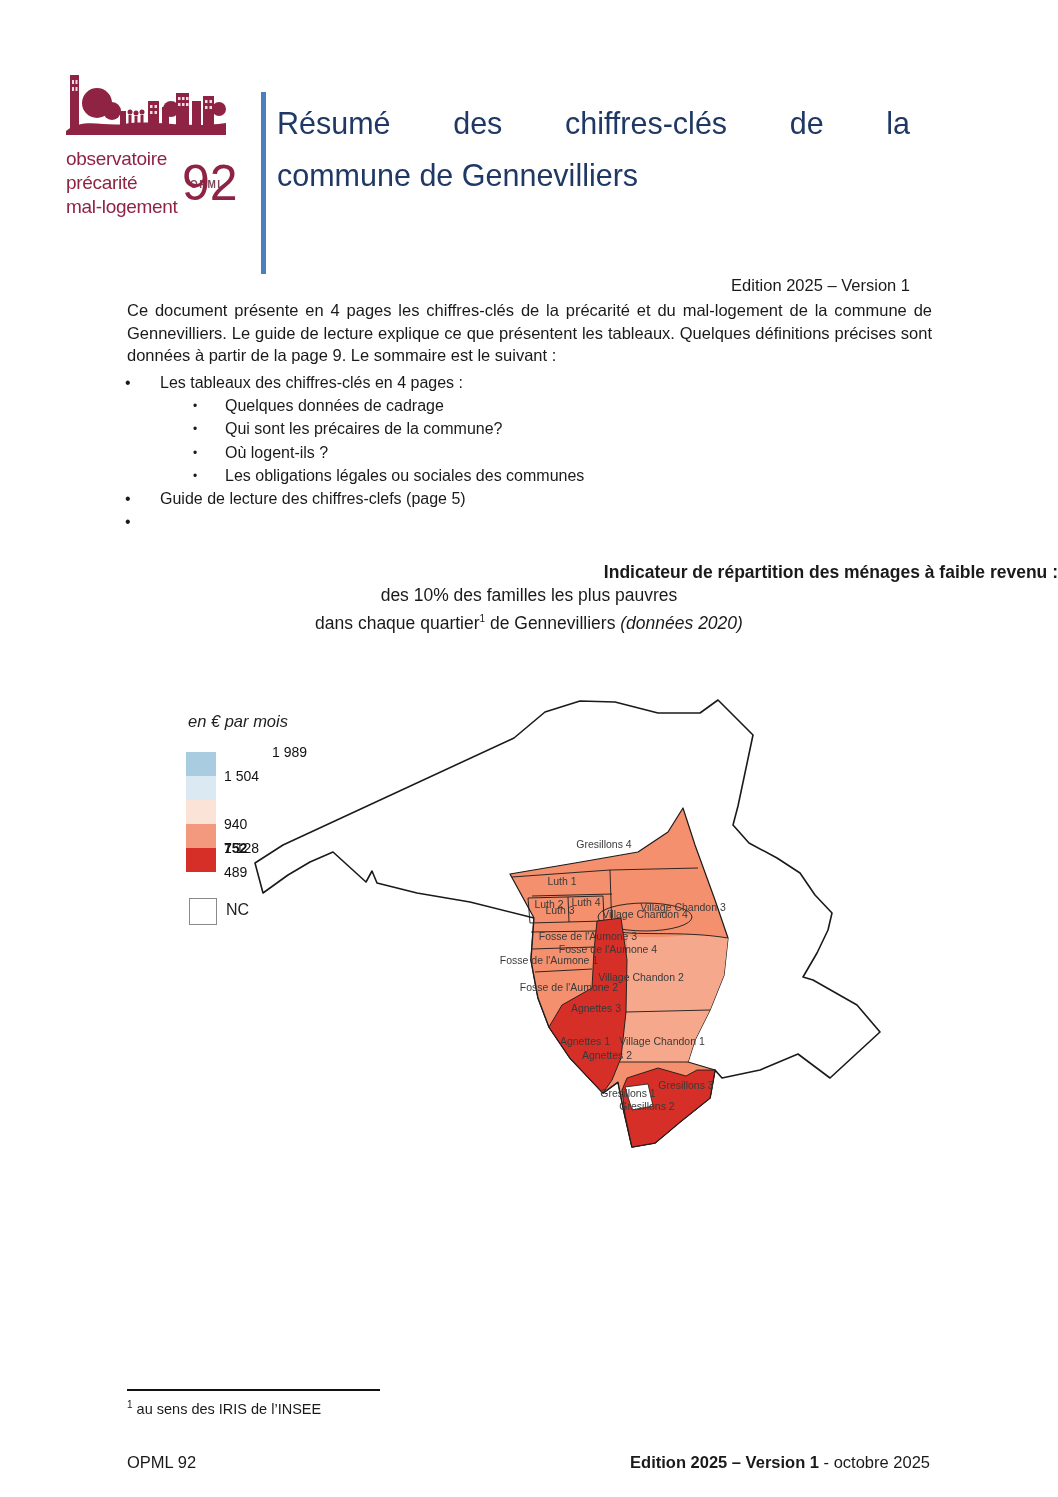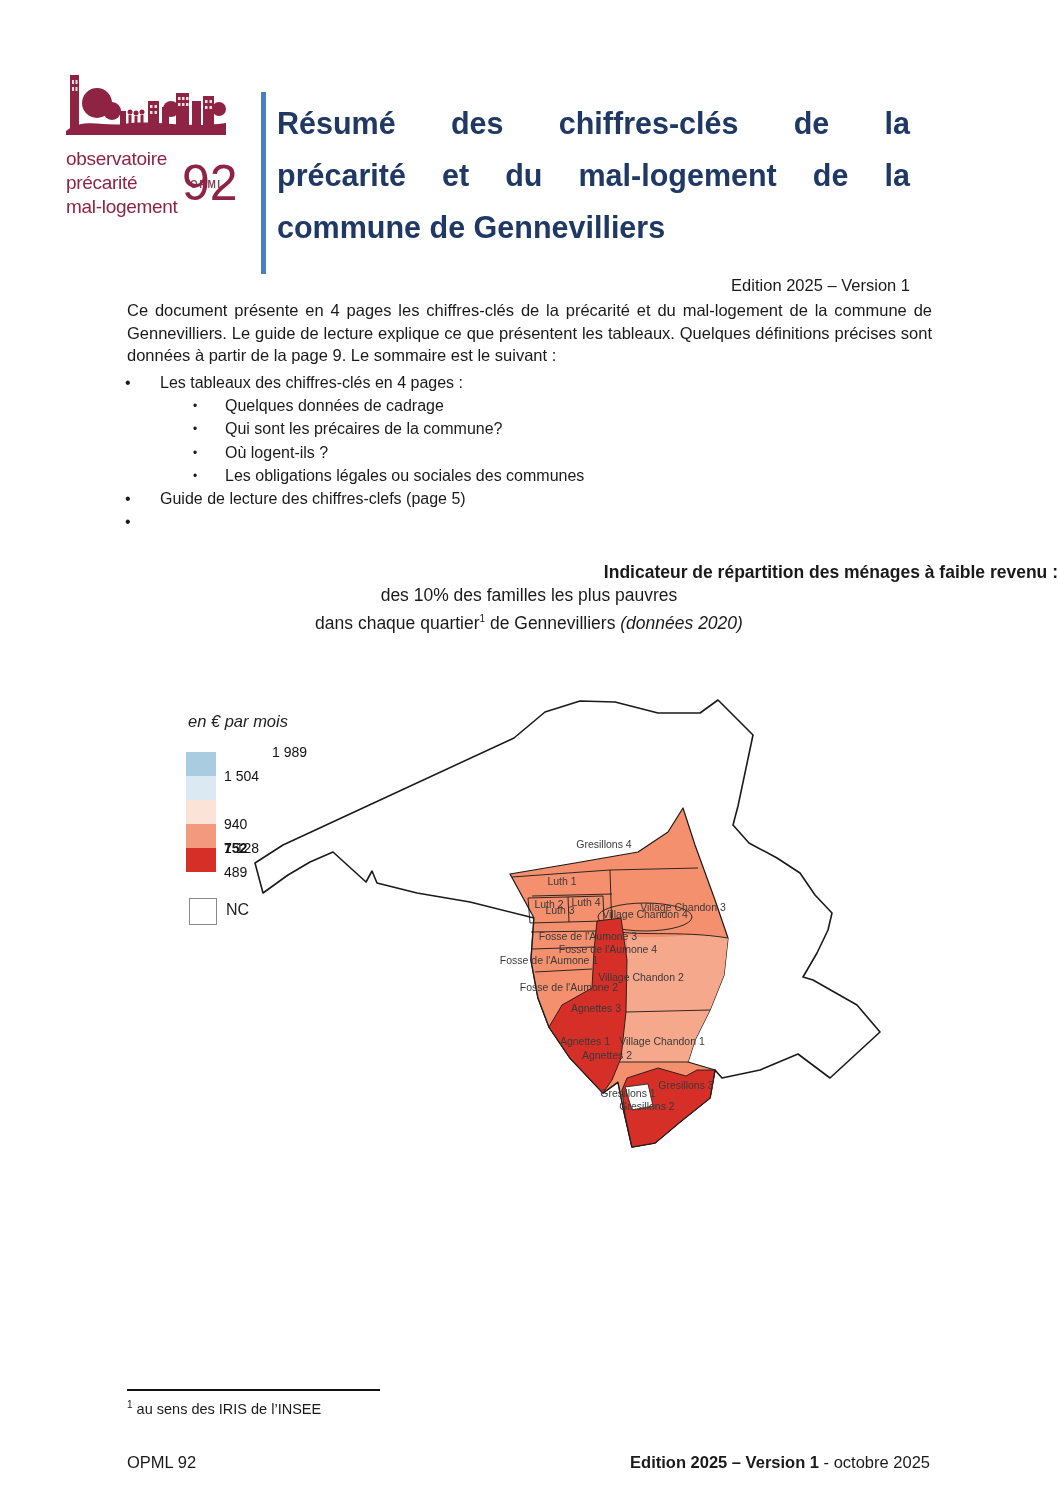--- a/index.html
+++ b/index.html
@@ -11,21 +11,21 @@
   .logo-text{position:absolute;left:66px;top:147px;font-size:19px;line-height:24px;
              color:#8e2344;font-weight:500;letter-spacing:-0.3px;}
   .logo-opml{position:absolute;left:190px;top:151px;font-size:10px;letter-spacing:1.5px;
              color:#79495a;font-weight:700;margin-top:28px;}
   .logo-92{position:absolute;left:182px;top:158px;font-size:50px;line-height:1;
            font-weight:400;color:#8e2344;}
 
   
   .title-bar{position:absolute;left:261px;top:92px;width:5px;height:182px;background:#4a80bd;}
   .title{position:absolute;left:277px;top:97px;width:633px;font-size:30.5px;line-height:52px;
-         color:#1f3864;font-weight:700;}
+         color:#1f3864;font-weight:400;}
   .title-line{text-align:justify;text-align-last:justify;}
   .title-line.last{text-align-last:left;}
 
   
   .edition-line{position:absolute;left:127px;top:276px;width:783px;text-align:right;font-size:16.5px;}
   .intro{position:absolute;left:127px;top:299px;width:805px;font-size:16.5px;line-height:22.5px;
          text-align:justify;}
 
   
   .summary{position:absolute;left:0;top:371px;width:1058px;font-size:16px;line-height:23.2px;}
@@ -116,21 +116,20 @@
     <div>observatoire</div>
     <div>précarité</div>
     <div>mal-logement</div>
   </div>
   <div class="logo-opml">OPML</div>
   <div class="logo-92">92</div>
 
   <div class="title-bar"></div>
   <div class="title">
     <div class="title-line">Résumé des chiffres-clés de la</div>
-    <div class="title-line">précarité et du mal-logement de la</div>
     <div class="title-line last">commune de Gennevilliers</div>
   </div>
 
   <div class="edition-line">Edition 2025 – Version 1</div>
   <div class="intro">Ce document présente en 4 pages les chiffres-clés de la précarité et du mal-logement de la commune de Gennevilliers. Le guide de lecture explique ce que présentent les tableaux. Quelques définitions précises sont données à partir de la page 9. Le sommaire est le suivant :</div>
 
   <div class="summary">
     <div class="li l1">
       <span class="b">•</span>
       <span>Les tableaux des chiffres-clés en 4 pages :</span>

